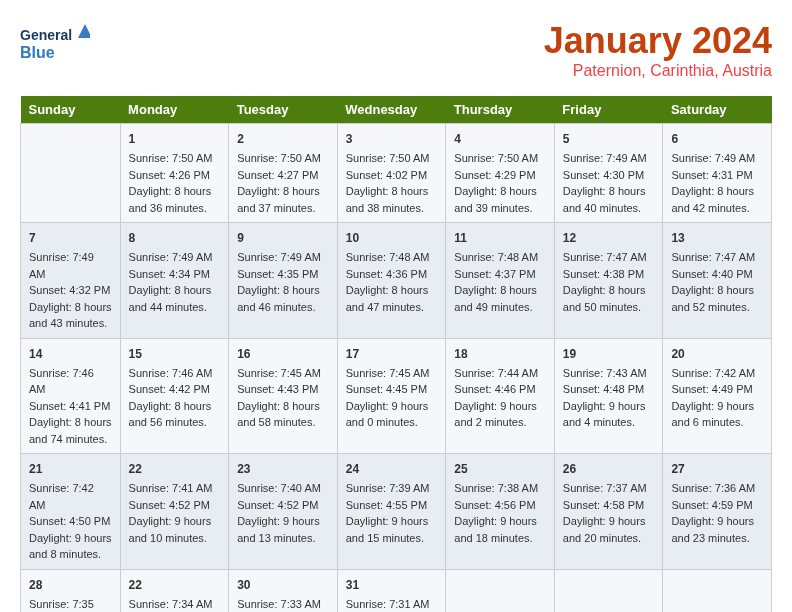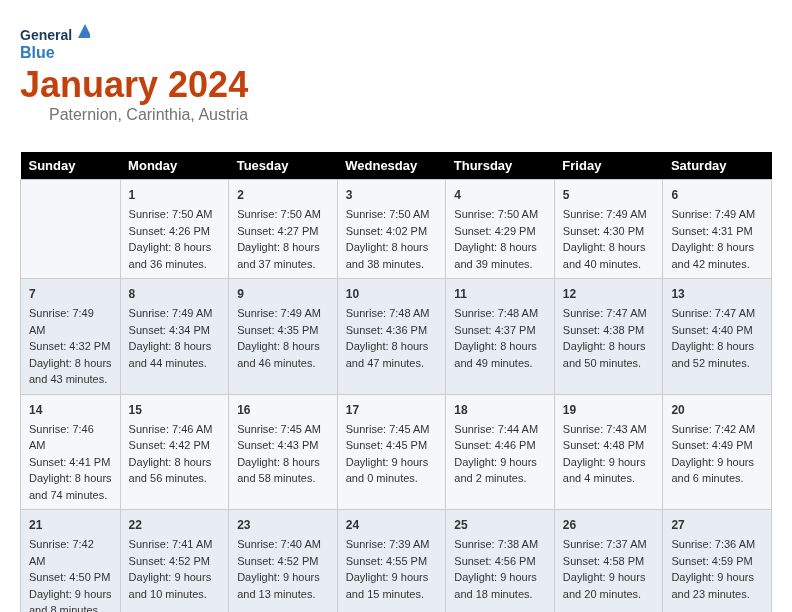--- a/index.html
+++ b/index.html
@@ -5,48 +5,48 @@
     * { box-sizing: border-box; margin: 0; padding: 0; }
     body {
       font-family: Arial, sans-serif;
       background: #fff;
       width: 792px;
       min-height: 612px;
       padding: 20px;
     }
     .header-area {
       display: flex;
+      justify-content: space-between;
       align-items: flex-start;
-      margin-bottom: 28px;
-      flex-direction: column;
+      margin-bottom: 16px;
     }
     .logo {
       display: flex;
       align-items: center;
       font-size: 22px;
       font-weight: bold;
       color: #1a3a5c;
     }
     .title-area { text-align: right; }
     .month-title {
       font-size: 36px;
       font-weight: bold;
       color: #c2410c;
     }
     .subtitle {
       font-size: 16px;
-      color: #737373;
+      color: #ef4444;
     }
     table {
       width: 100%;
       border-collapse: collapse;
       font-size: 11px;
     }
     thead tr th {
-      background: #000000;
+      background: #4d7c0f;
       color: #fff;
       text-align: left;
       padding: 6px 8px;
       font-size: 13px;
       font-weight: bold;
     }
     tbody tr {
       vertical-align: top;
     }
     tbody tr:nth-child(odd) {

